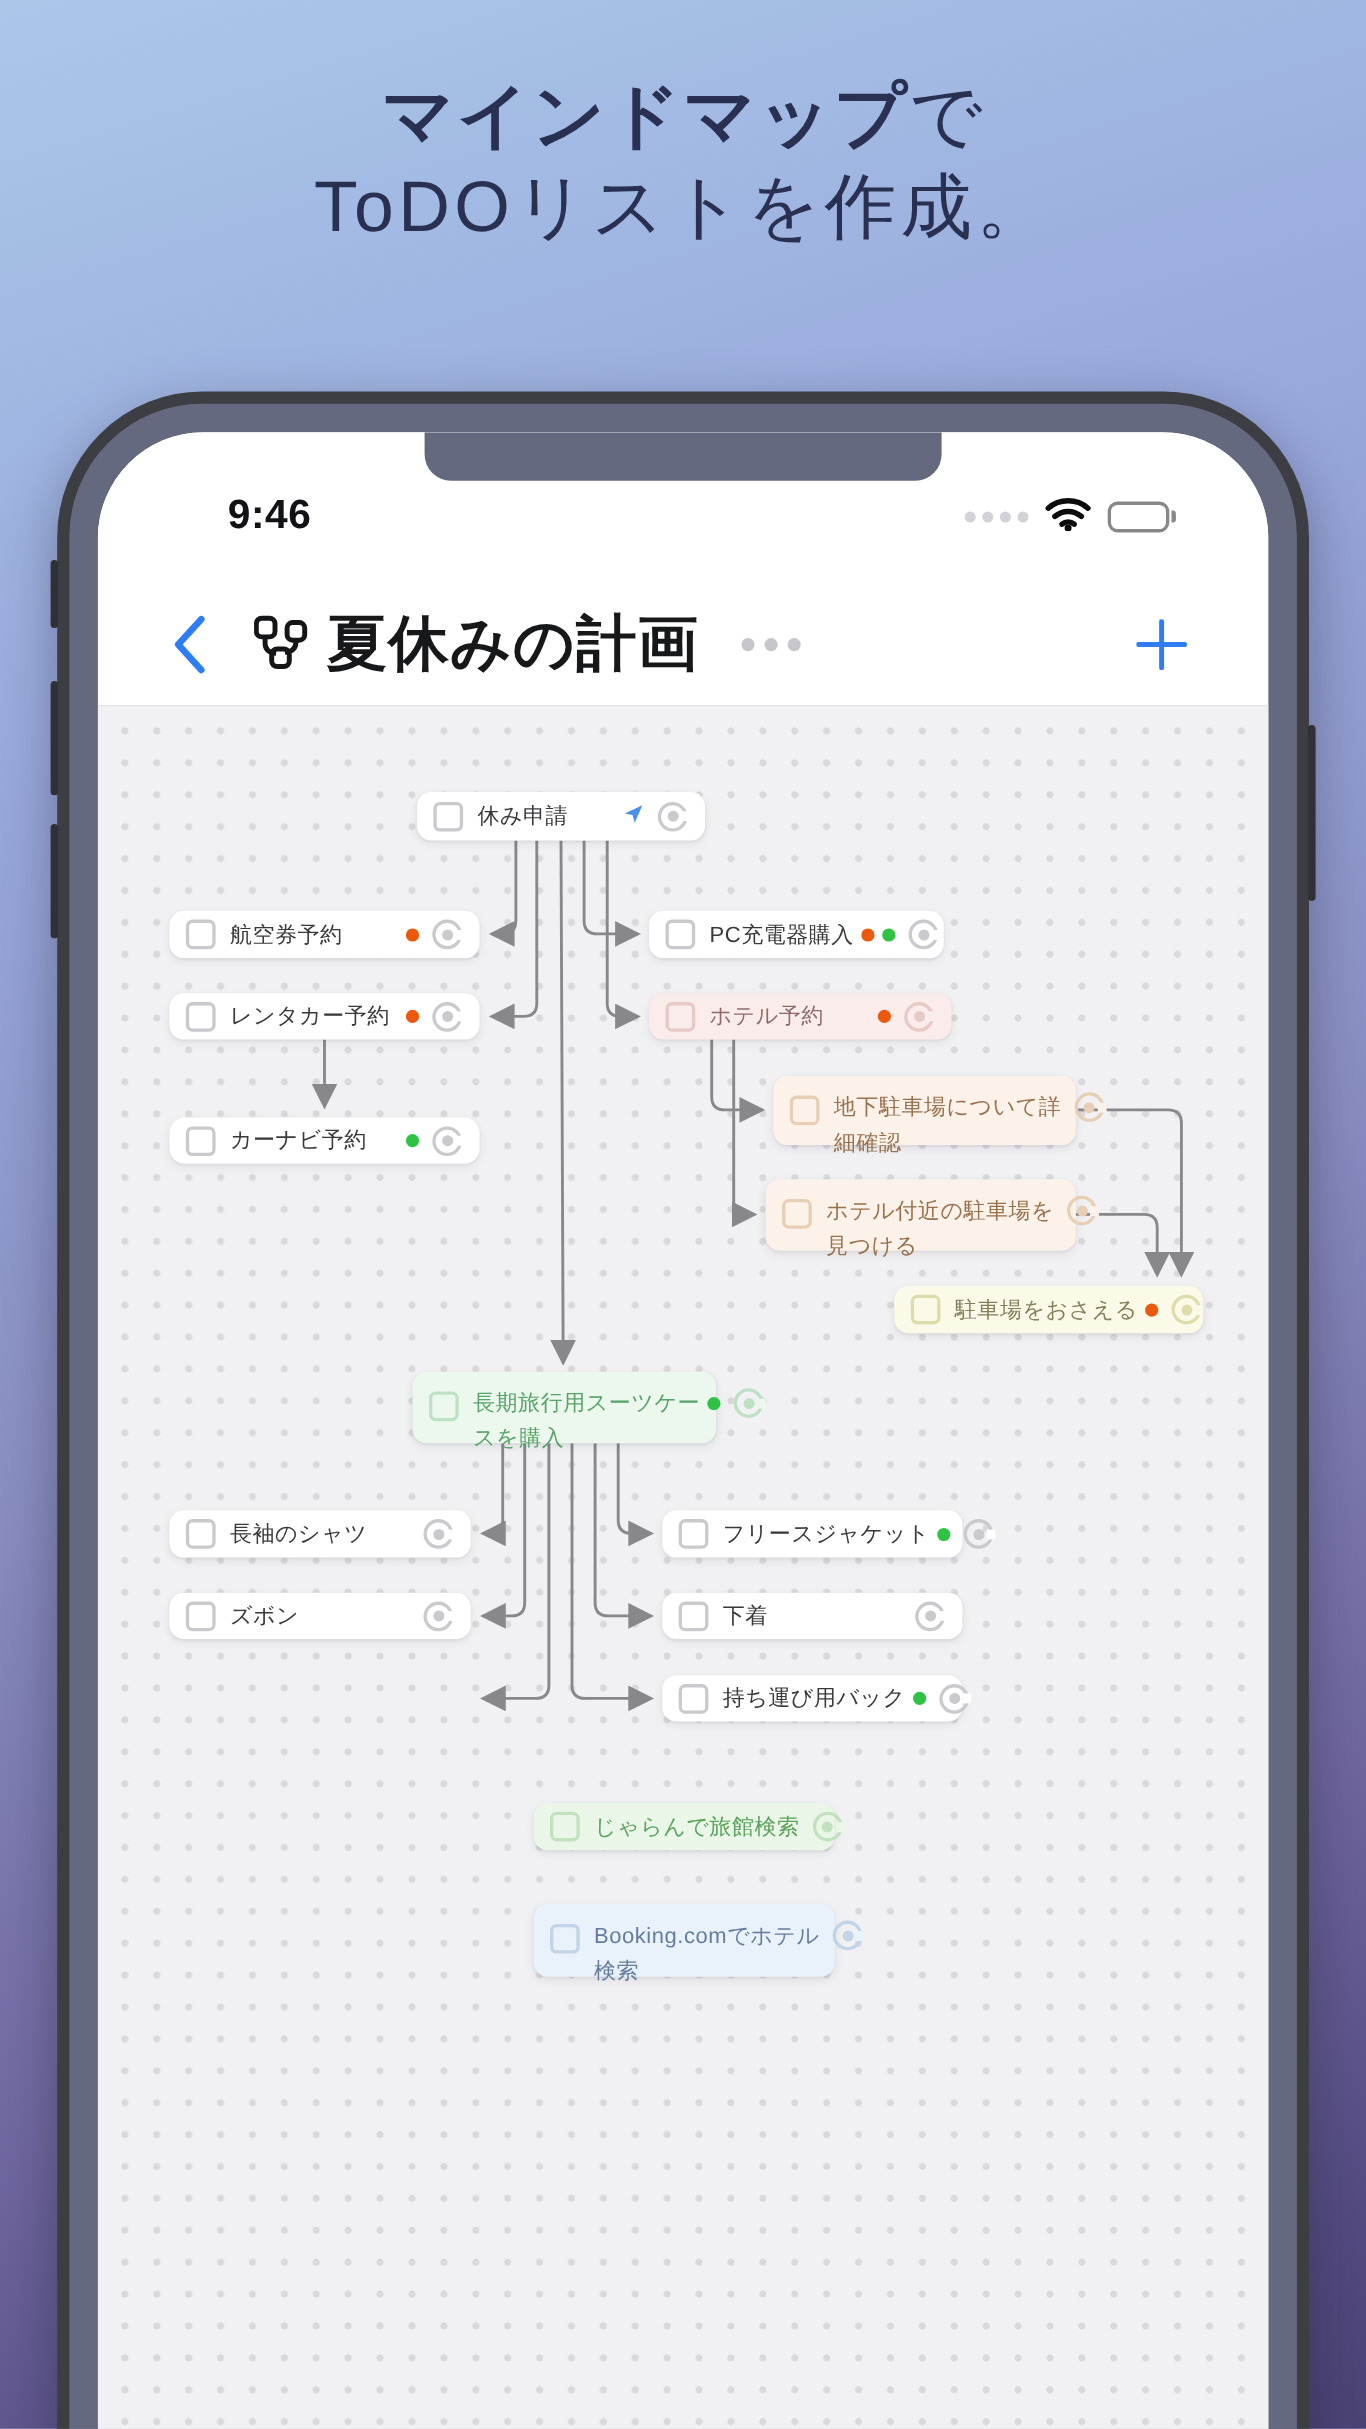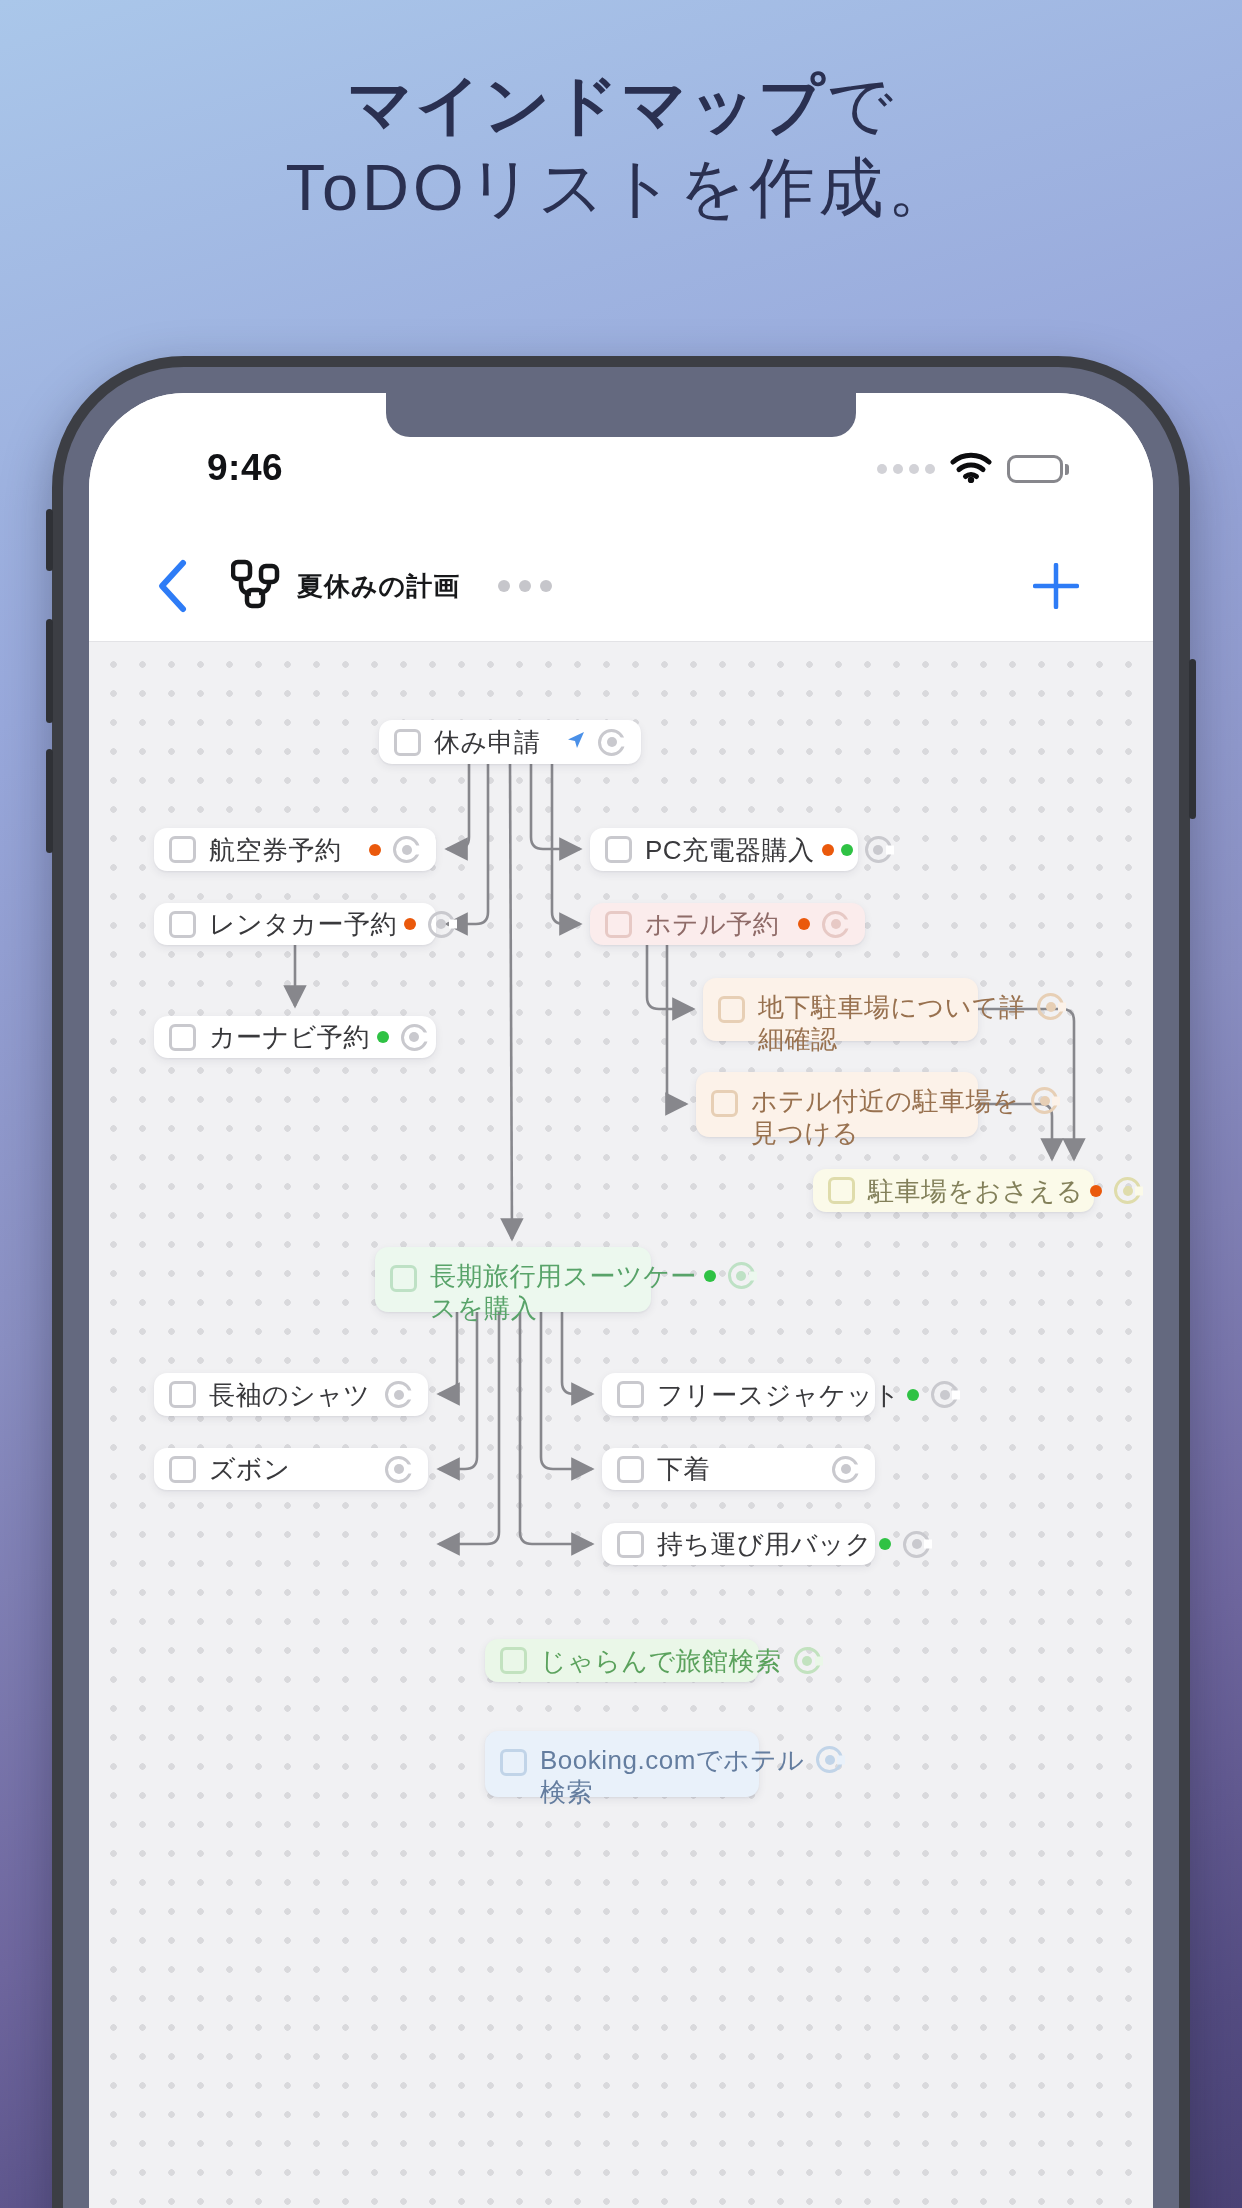--- a/index.html
+++ b/index.html
@@ -34,21 +34,21 @@
   .sigdots i{width:10px;height:10px;border-radius:50%;background:#d2d2d7;display:block;}
   .battery{display:flex;align-items:center;}
   .bat-body{width:56px;height:28px;border:3px solid #87878c;border-radius:9px;padding:3px;box-sizing:border-box;}
   .bat-fill{width:100%;height:100%;background:#0c0c0e;border-radius:4px;}
   .bat-nub{width:4px;height:11px;background:#87878c;border-radius:0 3px 3px 0;margin-left:2px;}
   
   .navbar{position:absolute;top:138px;left:0;width:100%;height:110px;background:#fff;
     display:flex;align-items:center;}
   .back{margin-left:66px;width:40px;height:56px;display:flex;align-items:center;}
   .doc-icon{margin-left:36px;}
-  .nav-title{margin-left:16px;font-size:26px;font-weight:700;color:#17181a;letter-spacing:1px;}
+  .nav-title{margin-left:16px;font-size:55px;font-weight:700;color:#17181a;letter-spacing:1px;}
   .more{margin-left:38px;display:flex;gap:9px;}
   .more i{width:12px;height:12px;border-radius:50%;background:#c6c6cb;display:block;}
   .plus{position:absolute;right:74px;top:50%;transform:translateY(-50%);width:46px;height:46px;}
   
   .canvas{position:absolute;top:248px;left:0;width:1066px;height:1690px;
     background-color:#f1f1f3;border-top:1px solid #e3e3e6;
     background-image:radial-gradient(circle,#d9d9dc 3px,rgba(0,0,0,0) 3.5px);
     background-size:29px 29px;background-position:10px 8px;}
   .edges{position:absolute;left:0;top:0;}
   
@@ -58,21 +58,21 @@
   .node.two{align-items:flex-start;padding-top:13px;}
   .t-white{--bg:#ffffff;--fg:#39393c;--muted:#c9c9ce;}
   .t-pink{--bg:#fbecec;--fg:#8f6b68;--muted:#e7c9c5;}
   .t-peach{--bg:#fcf2e9;--fg:#98714f;--muted:#e7cfb5;}
   .t-cream{--bg:#fbfae9;--fg:#83805a;--muted:#dfdcab;}
   .t-green{--bg:#ecf8ee;--fg:#58a369;--muted:#bee1c5;}
   .t-lgreen{--bg:#eaf7e8;--fg:#5ba25d;--muted:#c2e2bf;}
   .t-blue{--bg:#e9f1fa;--fg:#647d9f;--muted:#c1d4e8;}
   .cbx{flex:0 0 auto;width:21px;height:21px;border:3px solid var(--muted);border-radius:6px;margin-right:13px;}
   .node.two .cbx{margin-top:5px;}
-  .lbl{font-size:26px;line-height:32px;color:var(--fg);letter-spacing:.5px;white-space:nowrap;}
+  .lbl{font-size:20px;line-height:32px;color:var(--fg);letter-spacing:.5px;white-space:nowrap;}
   .lbl span{display:block;}
   .spacer{flex:1 1 auto;}
   .dot{flex:0 0 auto;width:12px;height:12px;border-radius:50%;margin-left:7px;}
   .node.two .dot{margin-top:10px;}
   .dot.orange{background:#ea590c;}
   .dot.green{background:#2fc244;}
   .navarrow{flex:0 0 auto;margin-left:14px;}
   .toggle{flex:0 0 auto;position:relative;width:27px;height:27px;border:3px solid var(--muted);
     border-radius:50%;margin-left:12px;box-sizing:border-box;}
   .node.two .toggle{margin-top:2px;}

